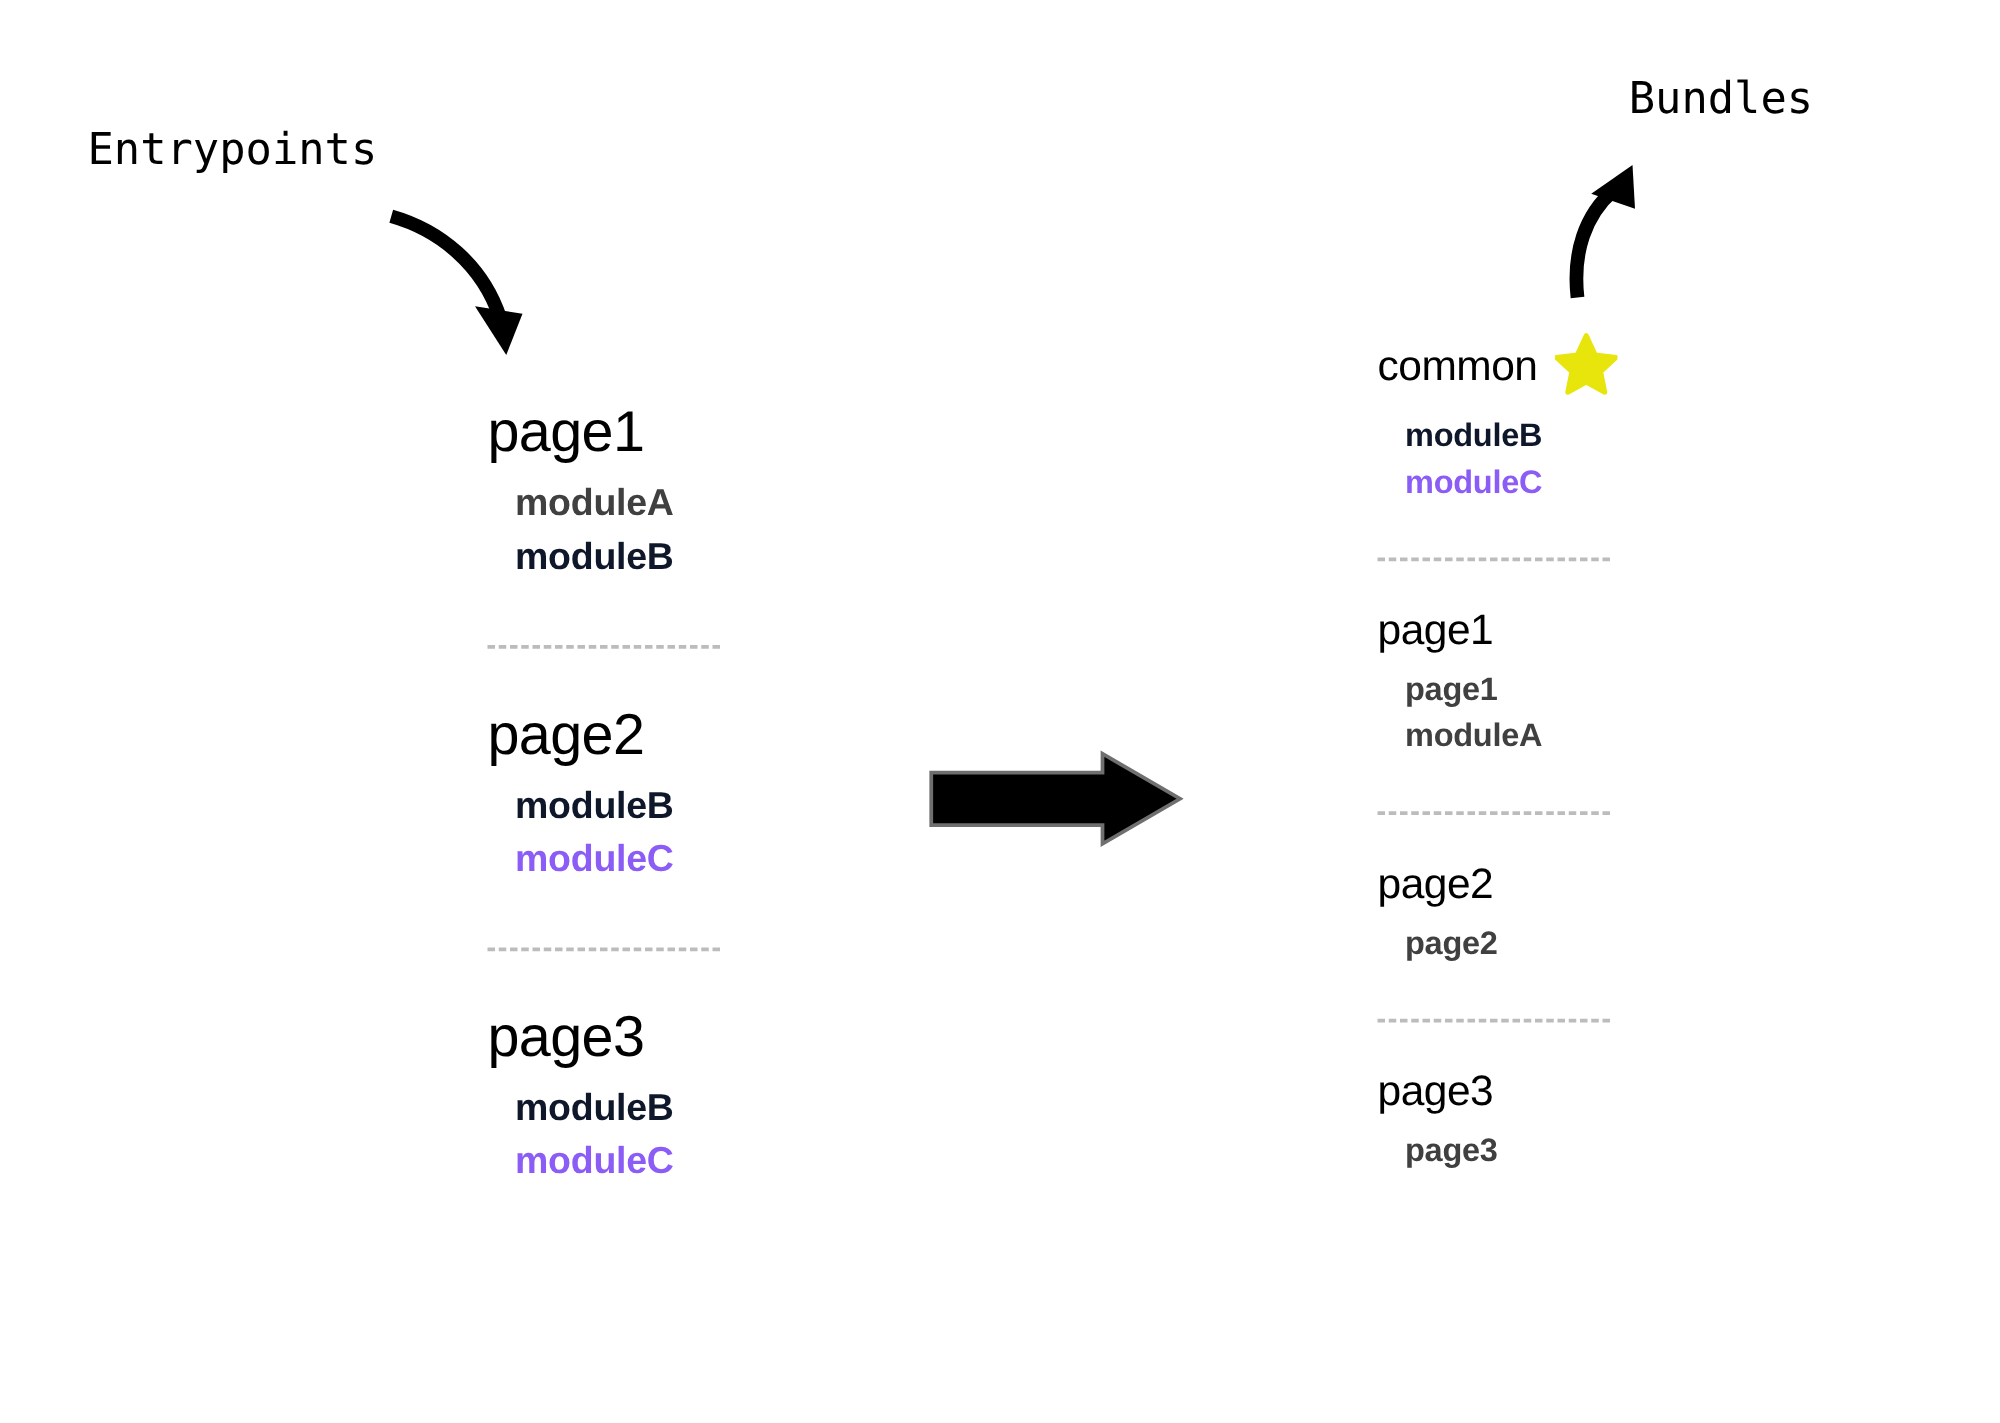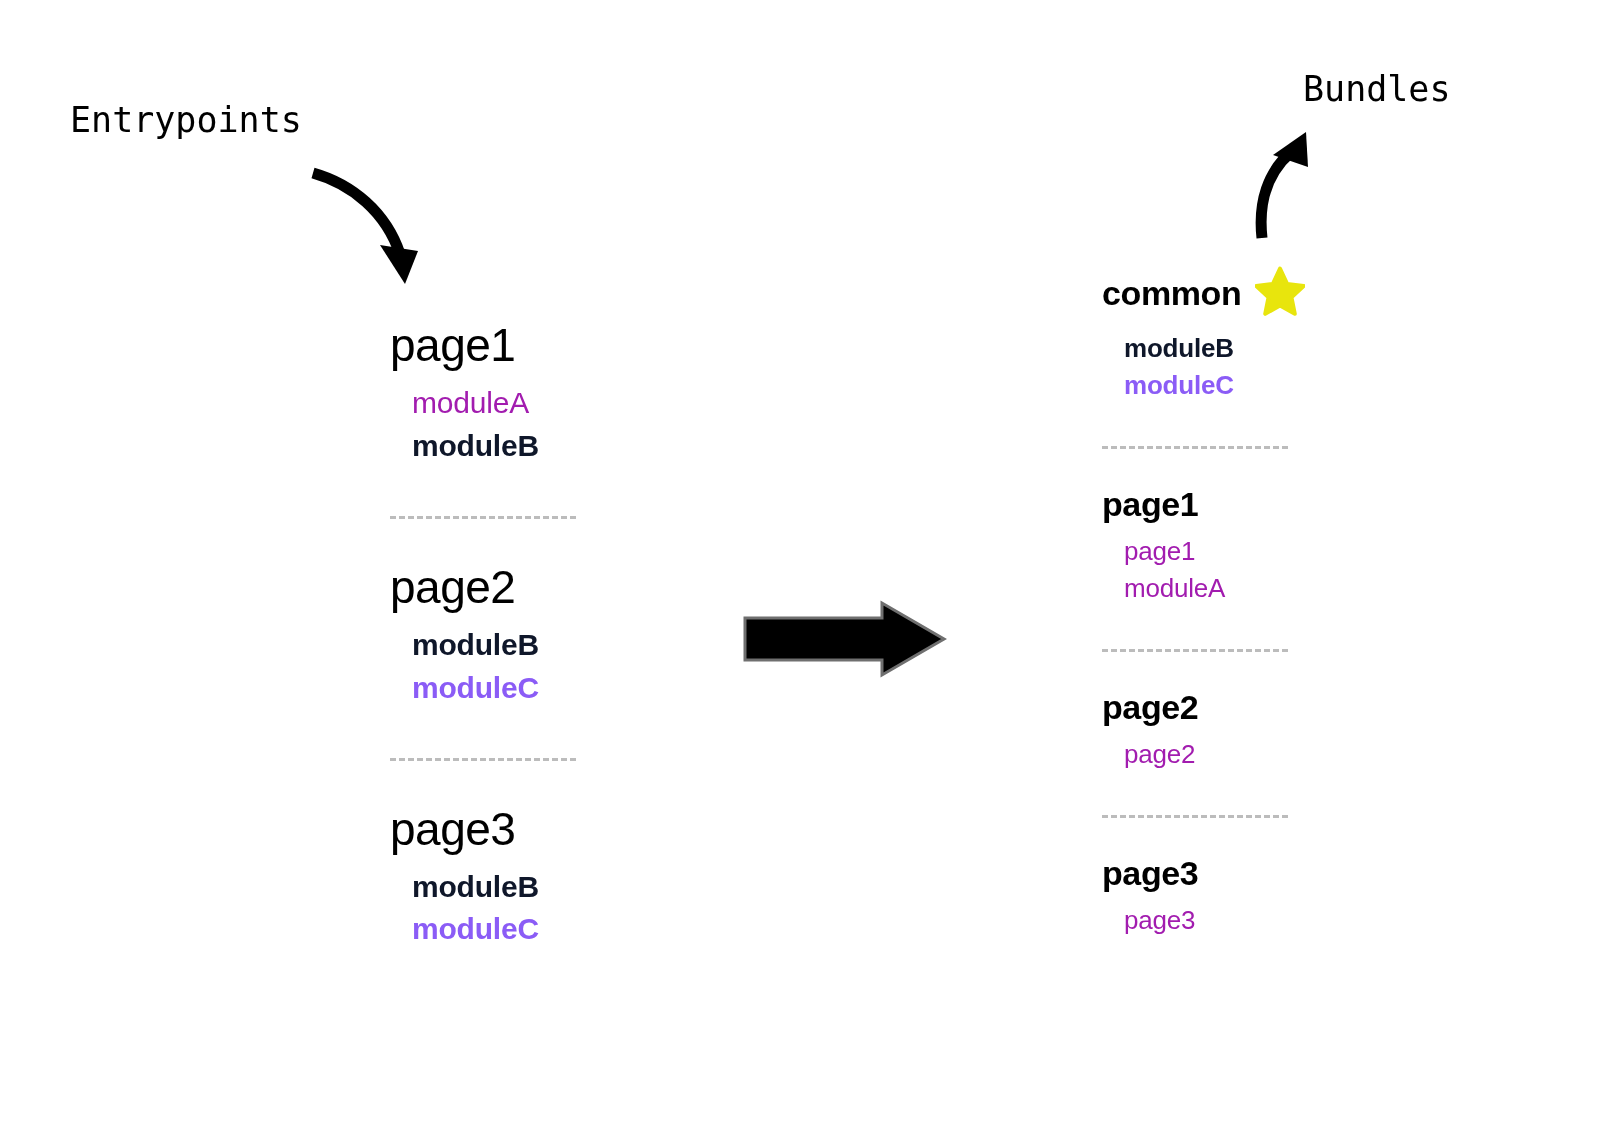--- a/index.html
+++ b/index.html
@@ -28,21 +28,21 @@
     position: absolute;
     font-family: "DejaVu Sans Mono", "Liberation Mono", monospace;
     font-size: 35px;
     font-weight: 400;
     letter-spacing: 0px;
     color: #000000;
     white-space: nowrap;
     line-height: 1;
   }
   #entrypoints-label { left: 70px; top: 103px; }
-  #bundles-label     { left: 1303px; top: 72px; }
+  #bundles-label     { left: 1303px; top: 62px; }
 
   
   .curve-arrow {
     position: absolute;
     overflow: visible;
   }
   #entry-arrow  { left: 290px; top: 150px;  width: 150px; height: 150px; }
   #bundles-arrow{ left: 1220px; top: 120px; width: 110px; height: 135px; }
 
   
@@ -83,21 +83,21 @@
   #entrypoints-column .module-item {
     font-size: 30px;
     line-height: 1.43;
     white-space: nowrap;
     letter-spacing: -0.2px;
   }
 
   
   #bundles-column .group-title {
     font-size: 34px;
-    font-weight: 700;
+    font-weight: 400;
     line-height: 1.0;
     letter-spacing: -0.4px;
     color: #000000;
     margin: 0;
     padding: 0 0 0 2px;
     white-space: nowrap;
     display: flex;
     align-items: center;
     gap: 14px;
   }
@@ -107,21 +107,21 @@
     padding: 12px 0 0 24px;
   }
   #bundles-column .module-item {
     font-size: 26px;
     line-height: 1.42;
     white-space: nowrap;
     letter-spacing: -0.2px;
   }
 
   
-  .mod-plain  { color: #a21caf; font-weight: 400; }
+  .mod-plain  { color: #404040; font-weight: 700; }
   .mod-green  { color: #0f172a; font-weight: 700; }
   .mod-red    { color: #8b5cf6; font-weight: 700; }
 
   
   .divider {
     border: 0;
     border-top: 3px dashed #BCBCBC;
     margin: 0;
     height: 0;
   }

